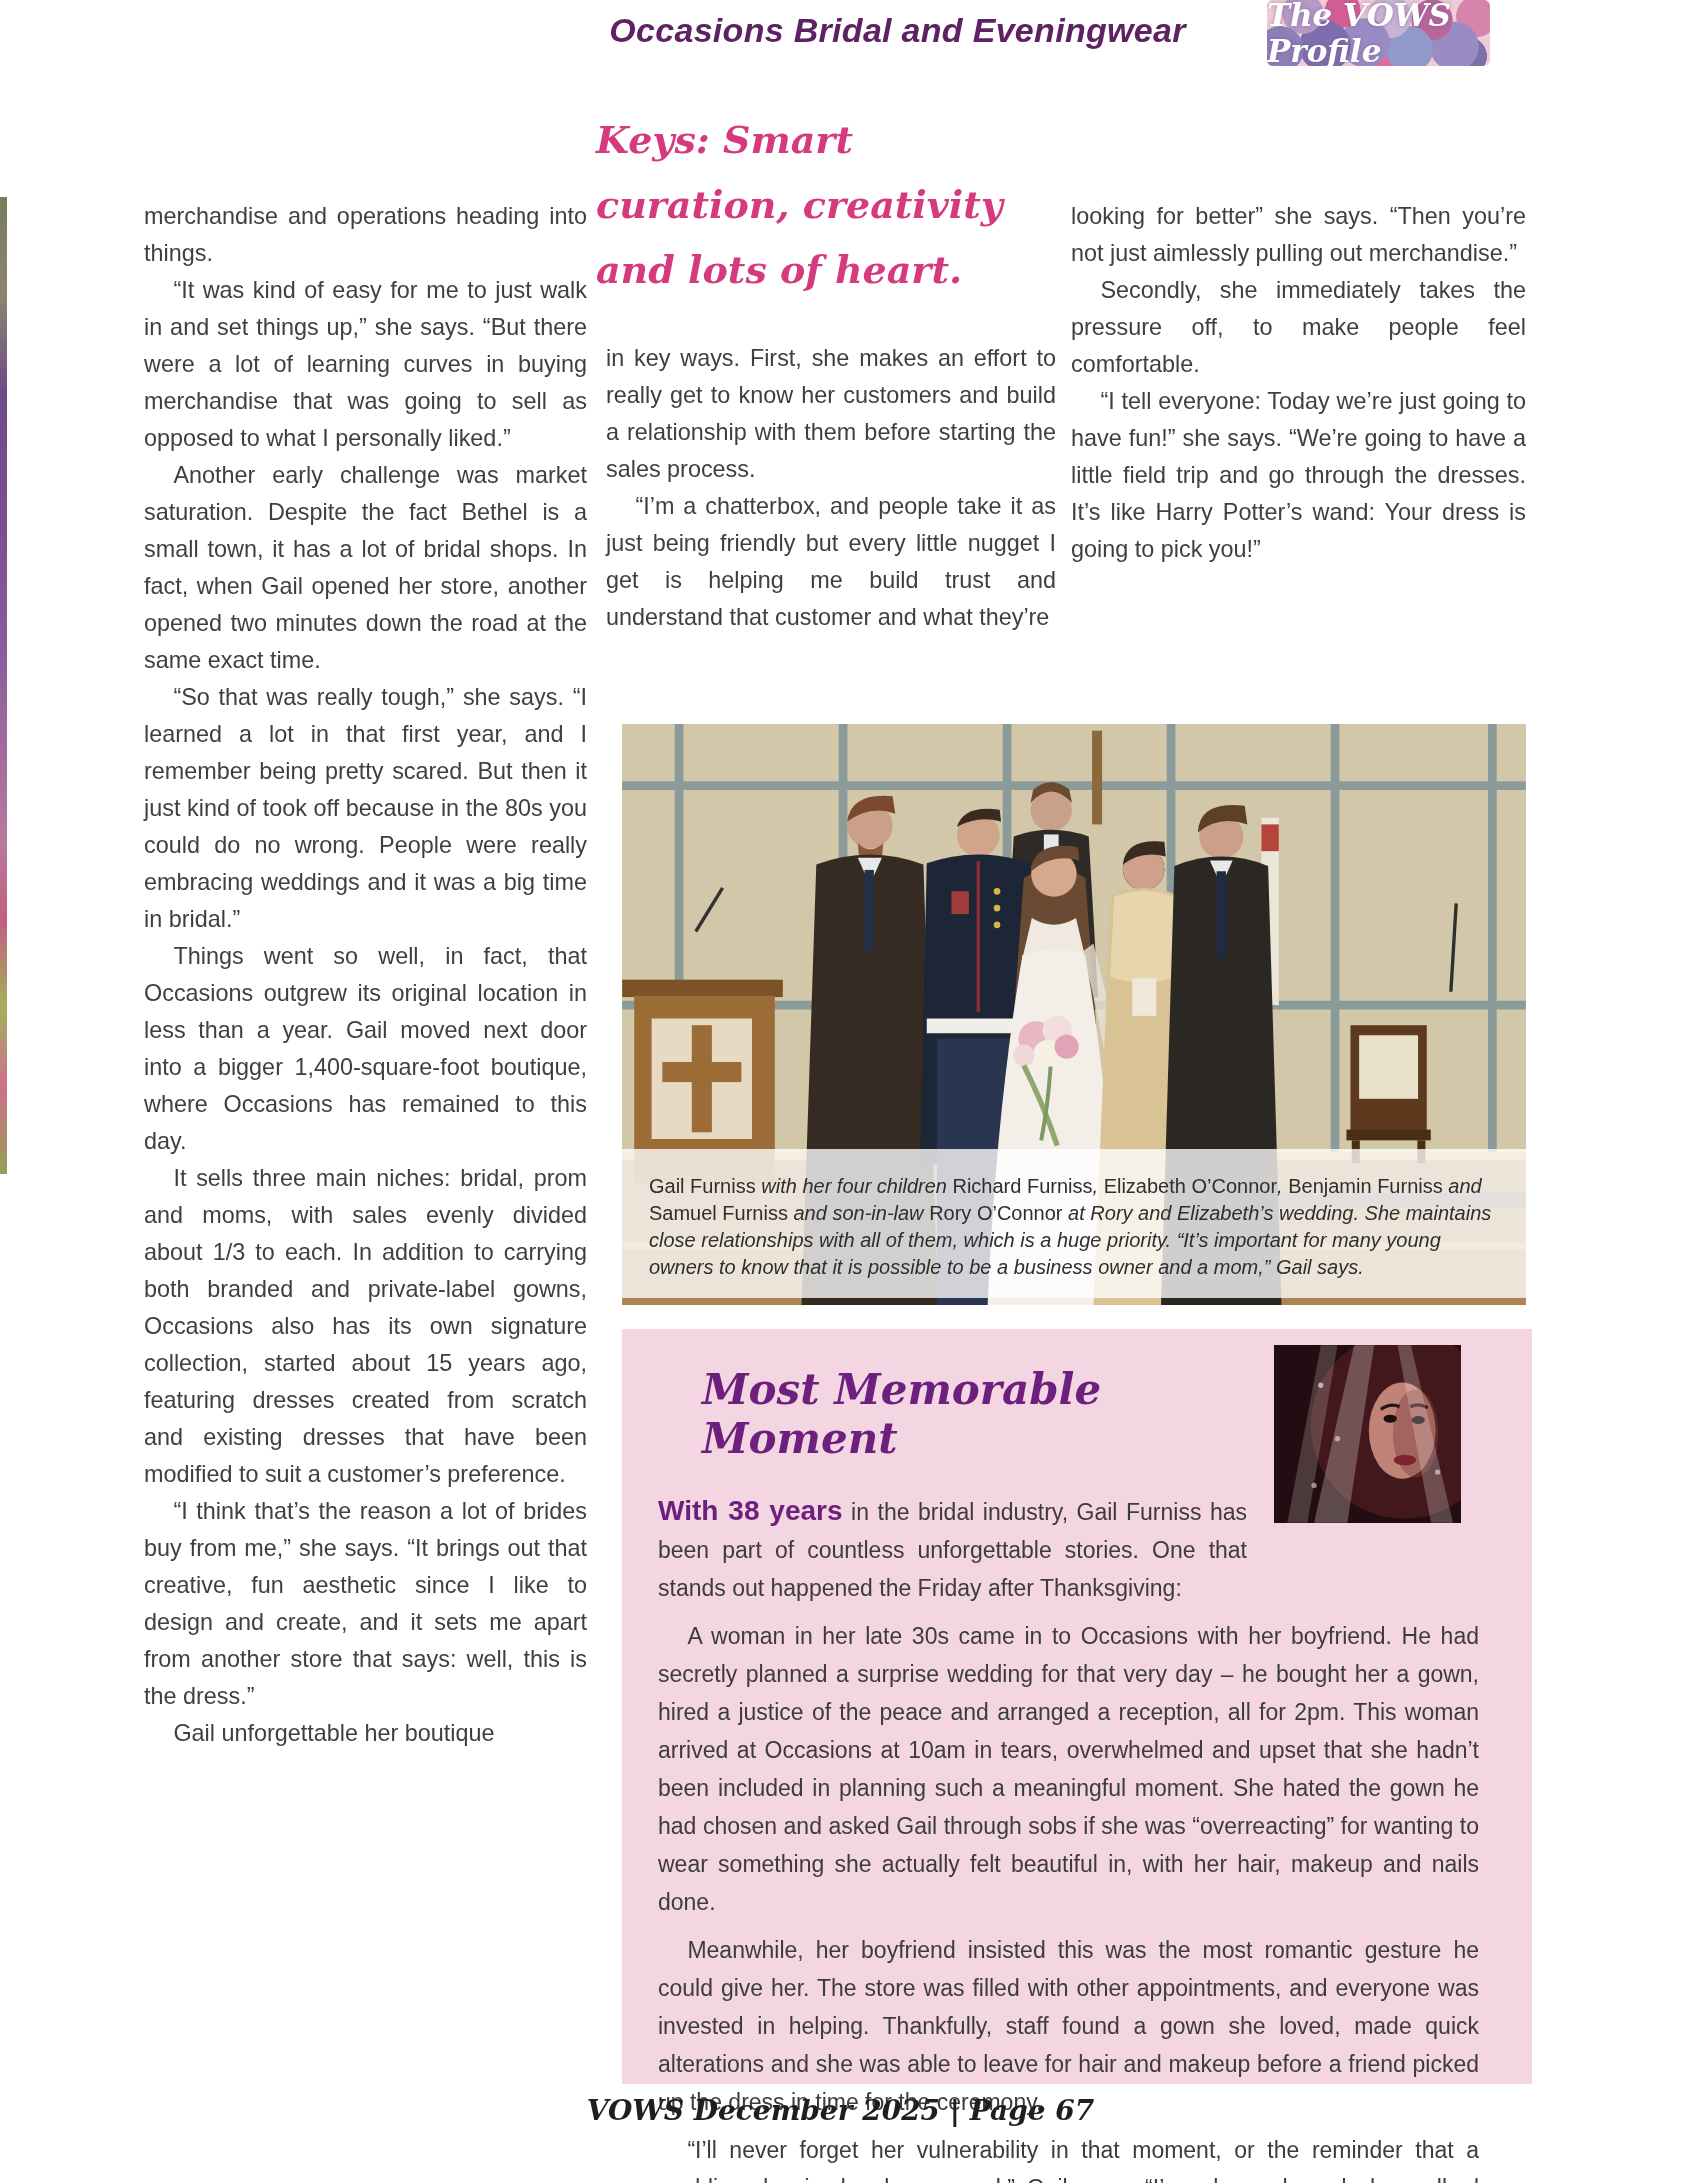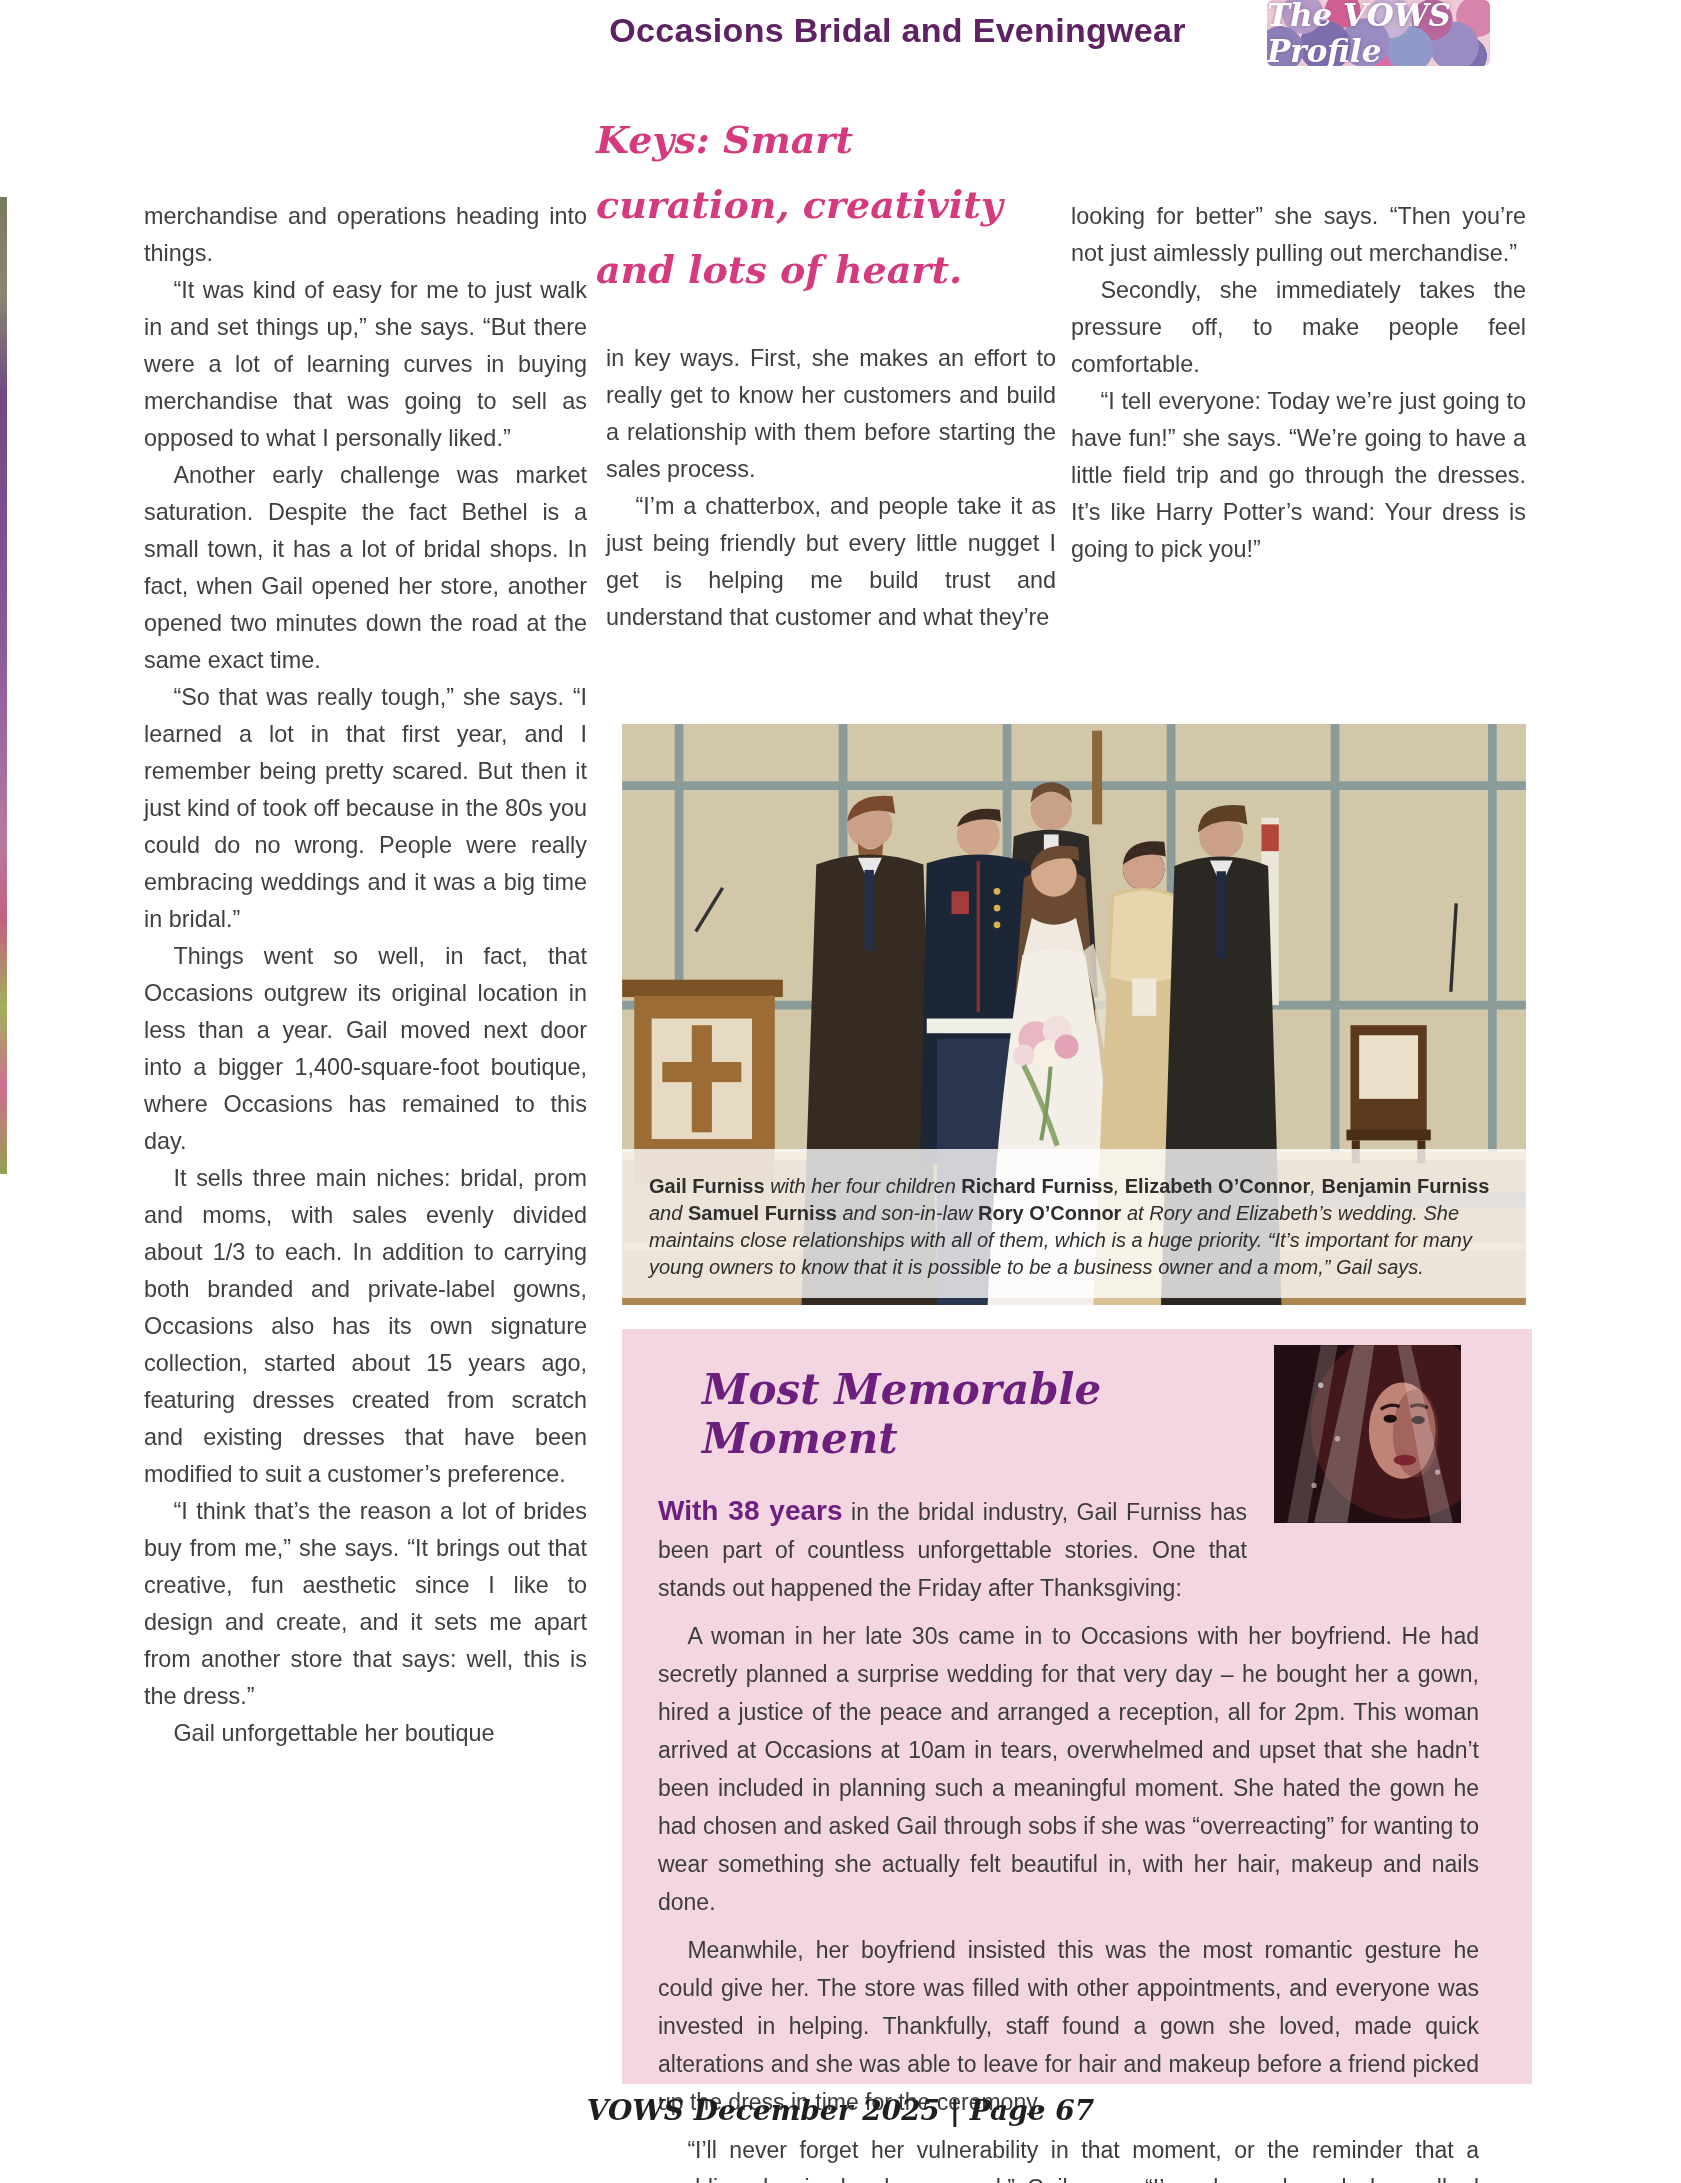--- a/index.html
+++ b/index.html
@@ -6,21 +6,21 @@
   .page{position:relative;width:1681px;height:2183px;background:#ffffff;overflow:hidden;
         font-family:"Liberation Sans", sans-serif;color:#3e3e3e;}
 
   
   .edge-strip{position:absolute;left:0;top:197px;width:6.7px;height:977px;
     background:linear-gradient(180deg,#7a7a5e 0%,#8a8670 10%,#6f4a85 20%,#7c4f91 34%,
       #8a5b9b 46%,#a06a9e 56%,#b87a9e 66%,#c2607e 74%,#a3b05c 83%,#cf6f8e 91%,#96a050 100%);}
 
   
   .header-title{position:absolute;left:576px;top:10.7px;width:643px;text-align:center;
-    font-size:34px;font-weight:bold;color:#5e2263;letter-spacing:0.3px;}
+    font-size:34px;font-weight:bold;color:#5e2263;letter-spacing:0.3px;font-style:italic;}
   .badge{position:absolute;left:1267px;top:0;width:223px;height:66px;border-radius:6px;overflow:hidden;}
   .badge-bg{position:absolute;inset:0;background-color:#efccd6;
     background-image:
       radial-gradient(circle at 6% 75%, #8d7fb8 0 23px, transparent 23.4px),
       radial-gradient(circle at 16% 20%, #b49ac6 0 20px, transparent 21px),
       radial-gradient(circle at 26% 70%, #7d6fae 0 25.4px, transparent 26px),
       radial-gradient(circle at 34% 15%, #d25f93 0 17.4px, transparent 18px),
       radial-gradient(circle at 44% 65%, #9a8cc2 0 24px, transparent 25px),
       radial-gradient(circle at 55% 25%, #c7b4d4 0 21.4px, transparent 22px),
       radial-gradient(circle at 64% 75%, #8f9ac9 0 23px, transparent 23.4px),
@@ -47,21 +47,21 @@
   .col3{left:1071px;top:198px;width:455px;}
 
   
   .photo{position:absolute;left:622px;top:724px;width:904px;height:581px;overflow:hidden;
     background:#d3c7a9;}
   .photo svg{display:block;}
   .caption{position:absolute;left:0;bottom:6.7px;width:100%;box-sizing:border-box;
     padding:24px 27px 17.4px;background:rgba(255,255,255,.78);
     font-size:20px;line-height:27px;color:#2e2e2e;text-align:left;}
   .caption .seg{font-style:italic;}
-  .caption .seg-b{font-style:normal;font-weight:bold;}
+  .caption .seg-b{font-style:normal;font-weight:normal;}
 
   
   .membox{position:absolute;left:622px;top:1329px;width:910px;height:755px;
     background:#f3d6e1;box-sizing:border-box;padding:16px 43px 0 26px;}
   .membox-photo{float:right;width:187px;height:178px;margin:0 28px 19px 27px;background:#220d12;}
   .memtitle{font-family:"DejaVu Serif", serif;font-style:italic;font-weight:bold;
     color:#6d1f7e;font-size:42px;margin:20px 0 29.4px 54px;}
   .memtext p{margin:10px;font-size:23px;line-height:38px;text-align:justify;color:#3c3c3c;}
   .mem-intro .seg-b{color:#6d1f7e;font-weight:bold;font-size:28px;}
 

